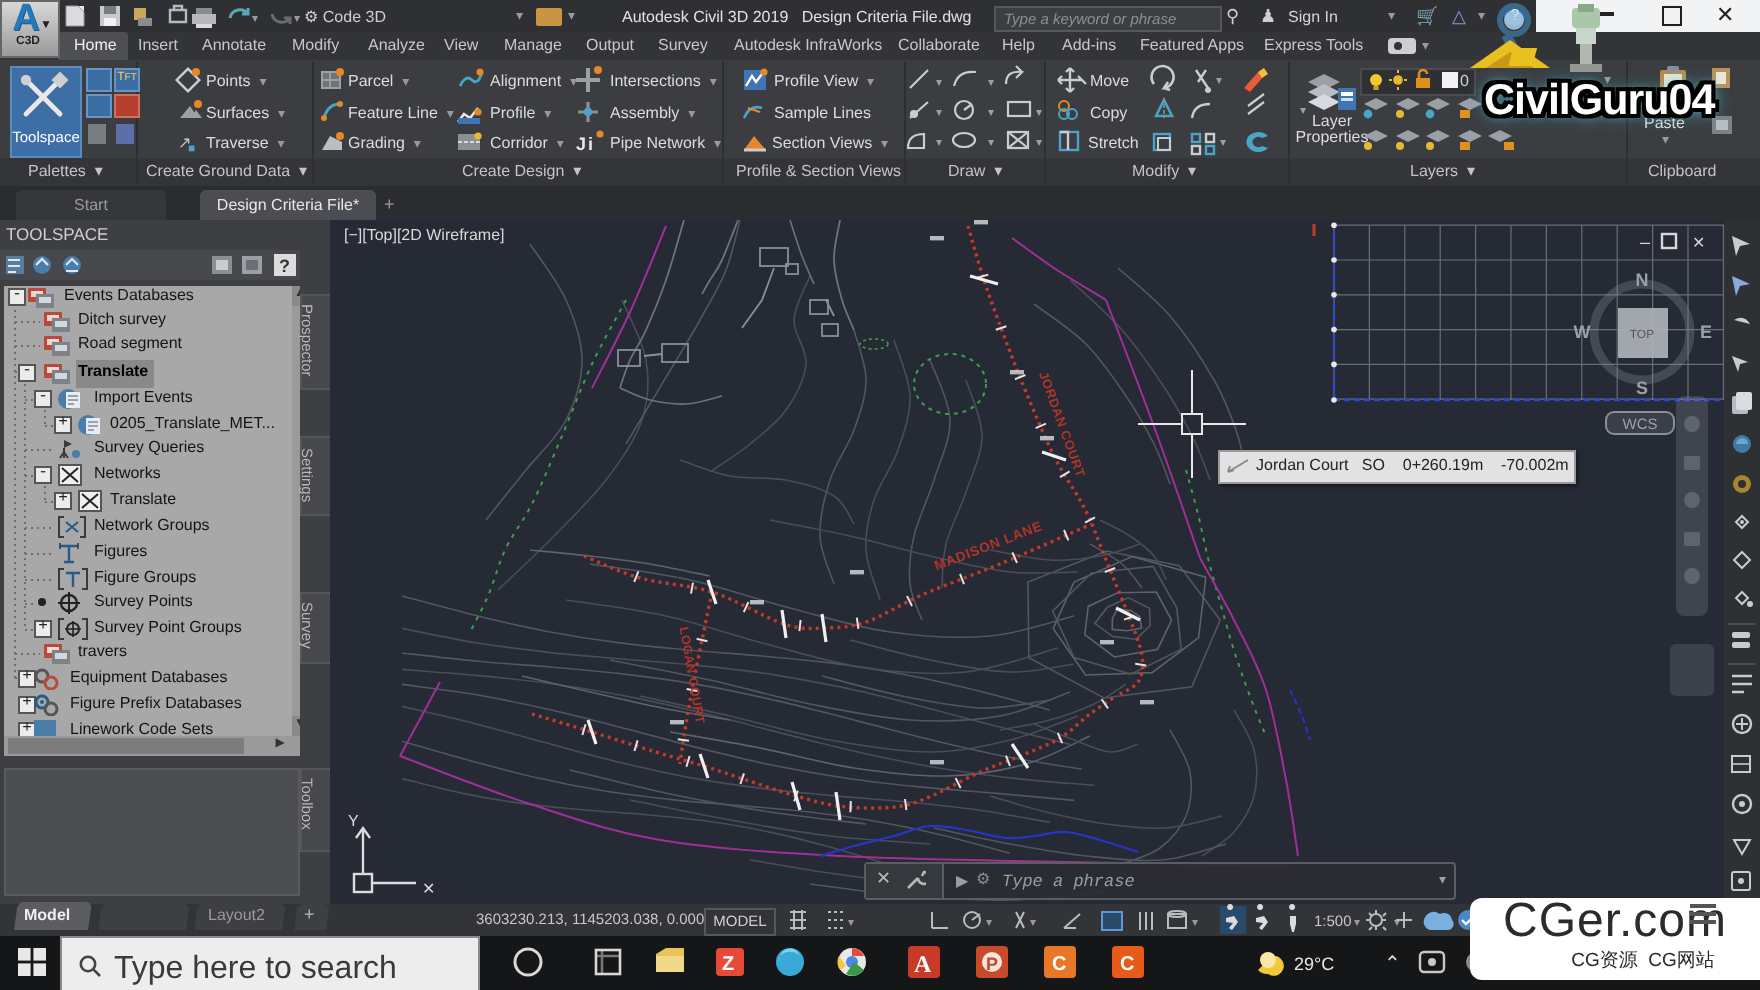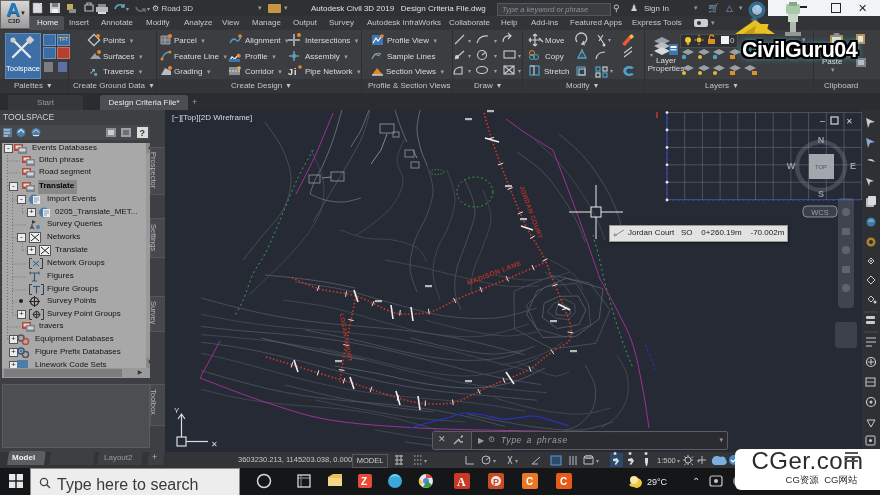--- a/index.html
+++ b/index.html
@@ -28,21 +28,21 @@
   <path d="M55 4 h8 v6 h-8 z M57 4 v-2 h4 v2" fill="none" stroke="#b8b9bc" stroke-width="1.2"></path>
   <rect x="66" y="6" width="12" height="5" fill="#b8b9bc"></rect>
     <rect x="68" y="3" width="8" height="3" fill="#8a8b8e"></rect>
     <rect x="68" y="11" width="8" height="2" fill="#dcdcde"></rect>
   <path d="M85 8 a5 5 0 0 1 9 -2 m0 -3 v3 h-3" fill="none" stroke="#5aa8b8" stroke-width="1.5"></path>
     <text x="96" y="10" font-size="6" fill="#9a9a9a">▾</text>
   <path d="M106 6 a5 5 0 0 0 9 2 m0 3 v-3 h-3" fill="none" stroke="#6a6b6e" stroke-width="1.5"></path>
     <text x="117" y="10" font-size="6" fill="#9a9a9a">▾</text>
 </svg>
 
-<div class="abs txt" style="left:152px;top:4px;font-size:8px;color:#cfcfcf;">⚙ Road 3D</div>
+<div class="abs txt" style="left:152px;top:4px;font-size:8px;color:#cfcfcf;">⚙ Code 3D</div>
 <div class="abs txt" style="left:258px;top:4px;font-size:7px;color:#9a9a9a;">▾</div>
 <div class="abs" style="left:268px;top:4px;width:13px;height:9px;background:#c89642;border-radius:1px;"></div>
 <div class="abs txt" style="left:284px;top:4px;font-size:7px;color:#9a9a9a;">▾</div>
 
 <div class="abs txt" style="left:311px;top:4px;font-size:8px;color:#e2e2e2;">Autodesk Civil 3D 2019&nbsp;&nbsp;&nbsp;Design Criteria File.dwg</div>
 
 <div class="abs" style="left:497px;top:3px;width:112px;height:11px;background:#3c3e42;border:1px solid #55575c;">
   <span style="color:#8d8f94;font-size:7.5px;font-style:italic;position:absolute;left:4px;top:1px;white-space:nowrap;">Type a keyword or phrase</span>
   </div>
 <div class="abs txt" style="left:613px;top:3px;color:#cfcfcf;font-size:9px;">⚲</div>
@@ -387,21 +387,21 @@
       <rect x="4" y="4" width="9" height="7" fill="#7d8288"></rect>
       <rect x="5.5" y="5.5" width="6" height="3" fill="#d0d8e0"></rect>
     </svg>
     <span class="trow" style="left:30px;top:0;">Events Databases</span>
 <svg class="tico" width="13" height="11" style="left:20px;top:12px;">
       <rect x="0" y="1" width="9" height="7" fill="#b84a3a"></rect>
       <rect x="1.5" y="2.5" width="6" height="3" fill="#e8d8d0"></rect>
       <rect x="4" y="4" width="9" height="7" fill="#7d8288"></rect>
       <rect x="5.5" y="5.5" width="6" height="3" fill="#d0d8e0"></rect>
     </svg>
-    <span class="trow" style="left:37px;top:12px;">Ditch phrase</span>
+    <span class="trow" style="left:37px;top:12px;">Ditch survey</span>
 <svg class="tico" width="13" height="11" style="left:20px;top:24px;">
       <rect x="0" y="1" width="9" height="7" fill="#b84a3a"></rect>
       <rect x="1.5" y="2.5" width="6" height="3" fill="#e8d8d0"></rect>
       <rect x="4" y="4" width="9" height="7" fill="#7d8288"></rect>
       <rect x="5.5" y="5.5" width="6" height="3" fill="#d0d8e0"></rect>
     </svg>
     <span class="trow" style="left:37px;top:24px;">Road segment</span>
 <div class="exp" style="left:7px;top:39px;">-</div>
     <svg class="tico" width="13" height="11" style="left:20px;top:38px;">
       <rect x="0" y="1" width="9" height="7" fill="#b84a3a"></rect>

